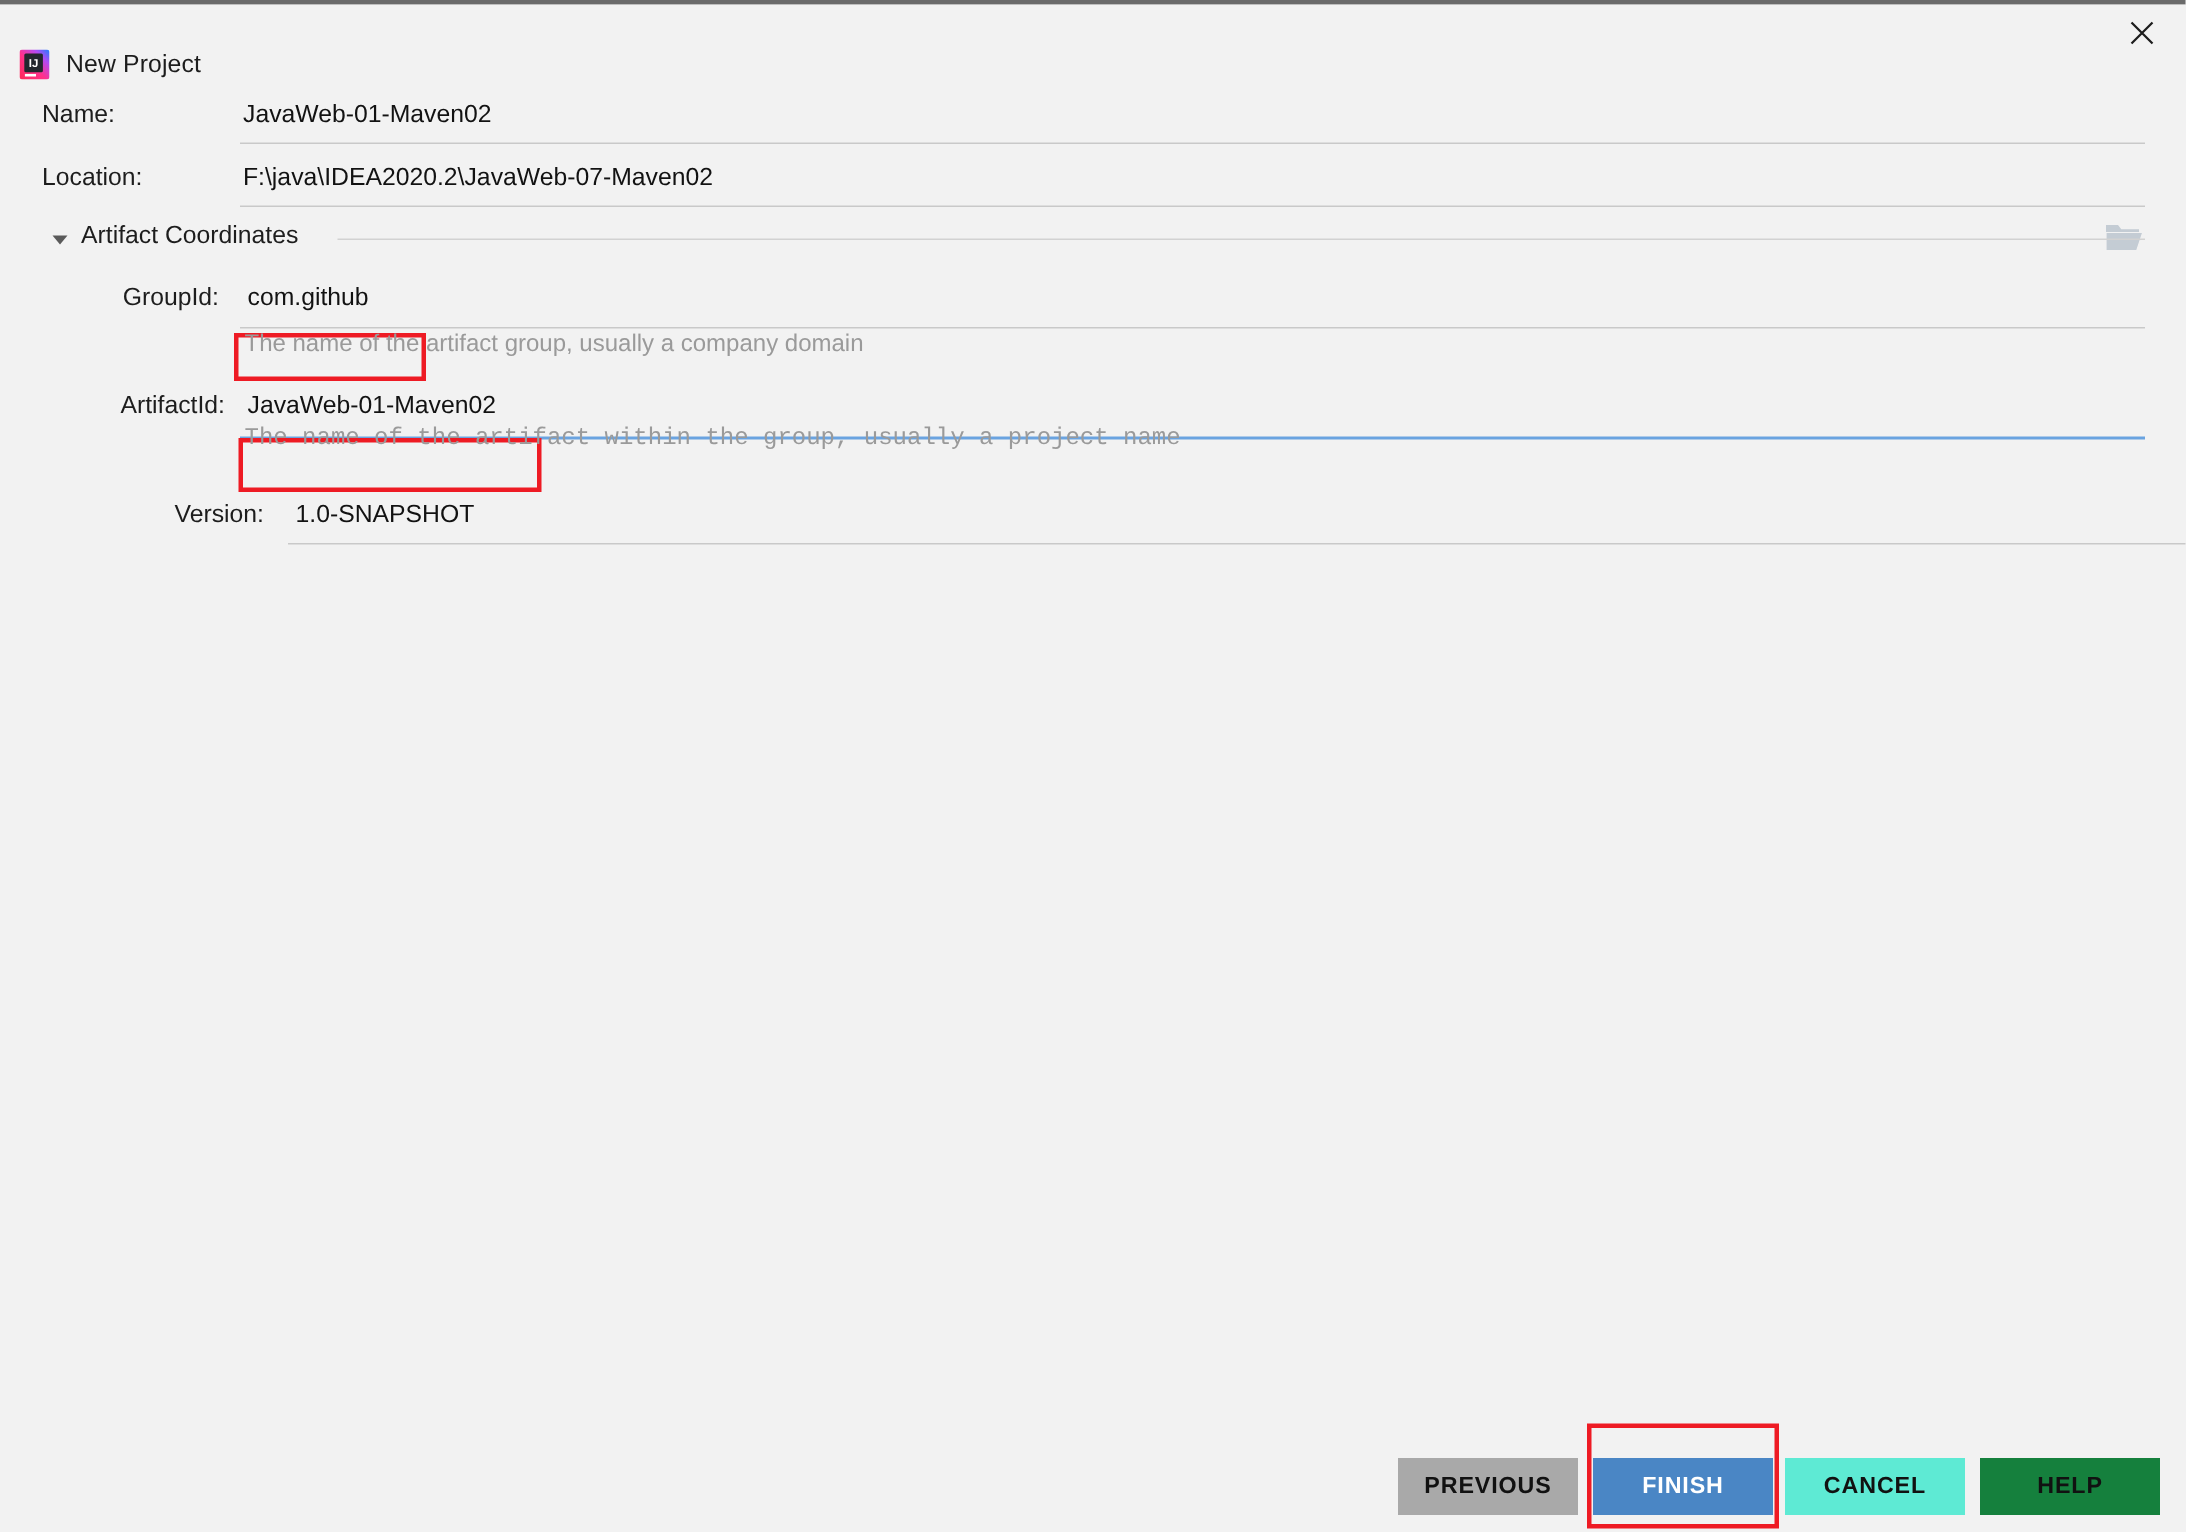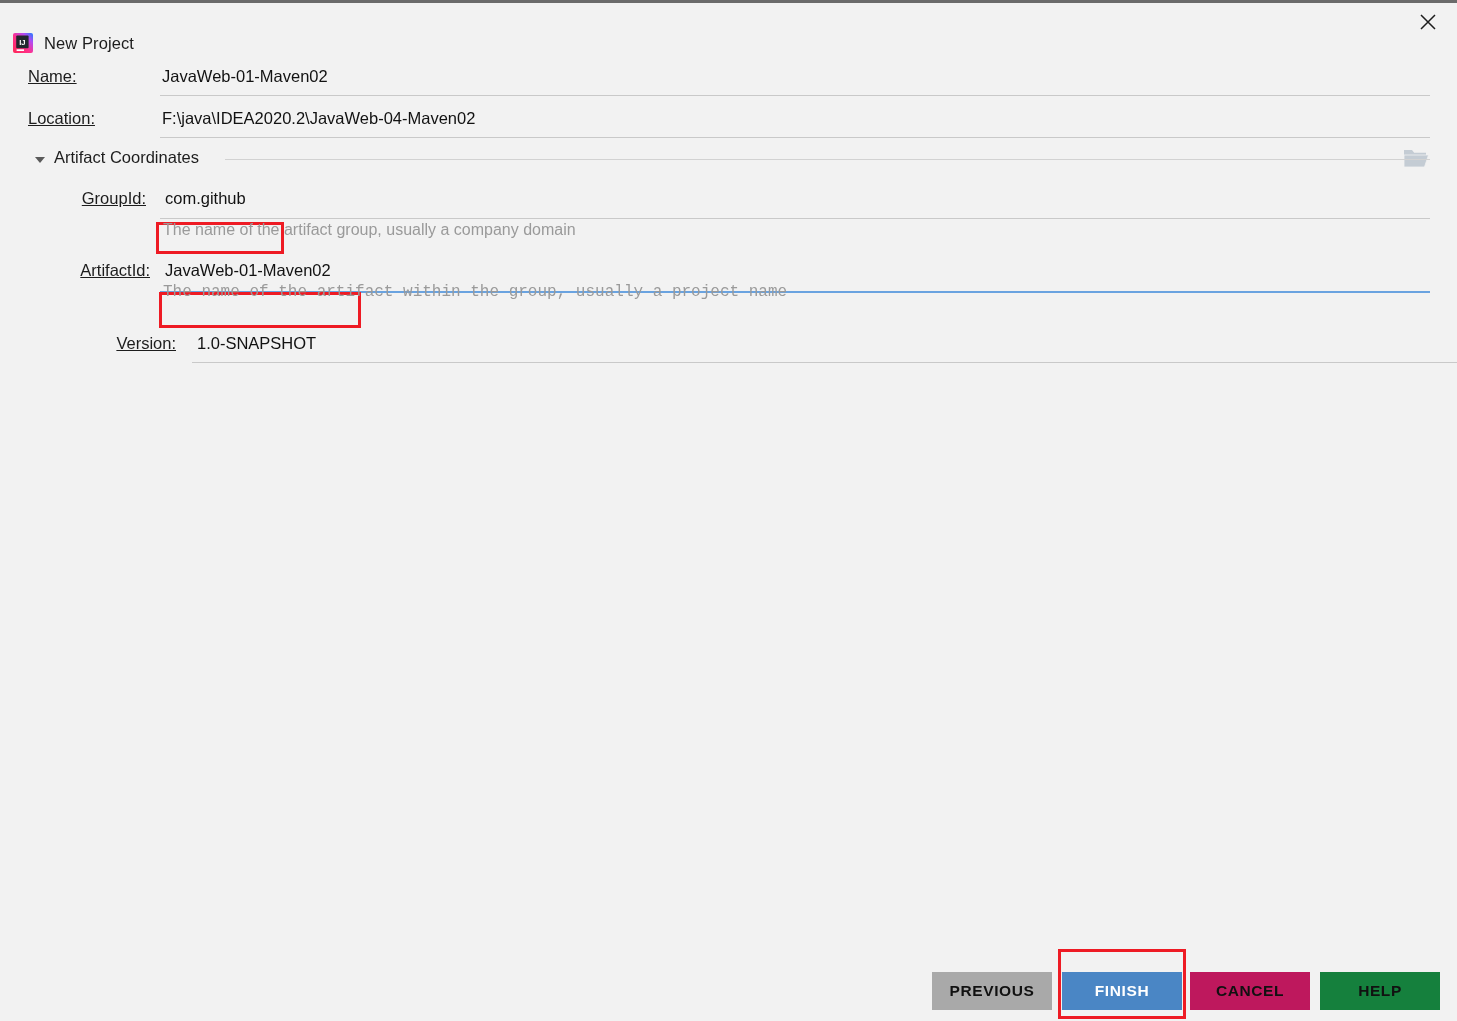--- a/index.html
+++ b/index.html
@@ -66,21 +66,20 @@
     position: absolute;
     left: 0;
     width: 1457px;
     height: 40px;
   }
   .lbl {
     position: absolute;
     font-size: 16.5px;
     color: #1d1d1d;
     white-space: nowrap;
-    text-decoration: underline;
   }
   .lbl.right-al {
     text-align: right;
   }
   .val {
     position: absolute;
     font-size: 16.5px;
     color: #121212;
     white-space: nowrap;
   }
@@ -171,21 +170,21 @@
     font-size: 15.5px;
     font-weight: bold;
     letter-spacing: 0.6px;
     cursor: pointer;
     user-select: none;
     border: none;
     font-family: "Liberation Sans", sans-serif;
   }
   .btn-prev   { left: 932px;  width: 120px; background: #a9a9a9; color: #111; }
   .btn-finish { left: 1062px; width: 120px; background: #4a86c5; color: #ffffff; }
-  .btn-cancel { left: 1190px; width: 120px; background: #be185d; color: #111; }
+  .btn-cancel { left: 1190px; width: 120px; background: #5eead4; color: #111; }
   .btn-help   { left: 1320px; width: 120px; background: #15803d; color: #111; }
 </style>
 </head>
 <body>
 
 <div class="titlebar">
   <div class="title-left">
     <span class="app-icon">
       <svg width="20" height="20" viewBox="0 0 20 20">
         <defs>
@@ -215,21 +214,21 @@
 <div class="form">
 
   <div class="row" style="top:17px;">
     <span class="lbl" style="left:28px; top:7px;">Name:</span>
     <span class="val" style="left:162px; top:7px;">JavaWeb-01-Maven02</span>
     <div class="underline" style="left:160px; top:35px; width:1270px;"></div>
   </div>
 
   <div class="row" style="top:59px;">
     <span class="lbl" style="left:28px; top:7px;">Location:</span>
-    <span class="val" style="left:162px; top:7px;">F:\java\IDEA2020.2\JavaWeb-04-Maven02</span>
+    <span class="val" style="left:162px; top:7px;">F:\java\IDEA2020.2\JavaWeb-07-Maven02</span>
     <div class="underline" style="left:160px; top:35px; width:1270px;"></div>
   </div>
 
   <span class="folder-btn">
     <svg width="30" height="26" viewBox="0 0 30 26">
       <path d="M3 4 H11 L13.2 6.8 H25 V9 H3 Z" fill="#c4ccd4"></path>
       <path d="M3 9 H27.5 L23.5 21 H3 Z" fill="#c4ccd4"></path>
       <path d="M3 9 H27.5 L23.5 21 H3 Z" fill="none" stroke="#f2f2f2" stroke-width="0.8"></path>
     </svg>
   </span>

